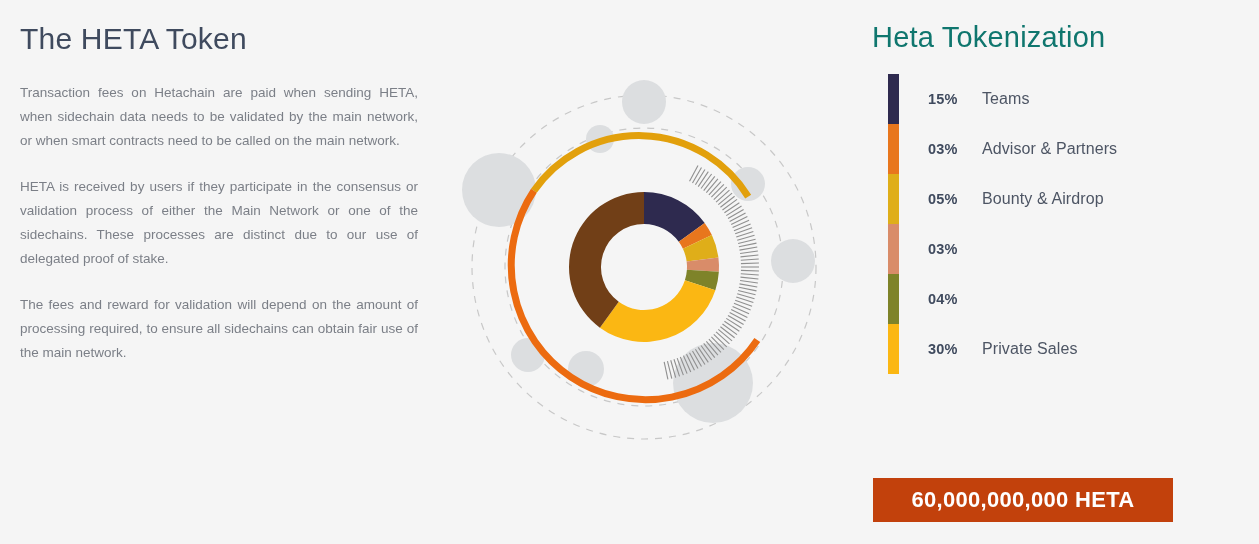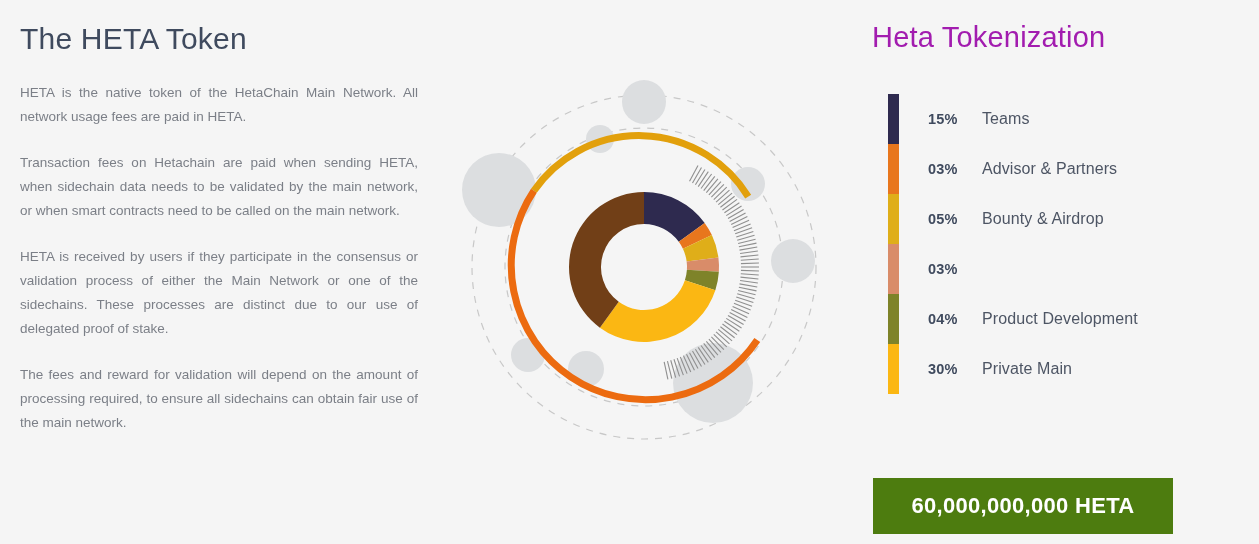--- a/index.html
+++ b/index.html
@@ -59,23 +59,23 @@
   
   .right-col {
     position: absolute;
     left: 872px;
     top: 22px;
     width: 370px;
   }
   .right-title {
     font-size: 29px;
     font-weight: 400;
-    color: #a21caf;
+    color: #0f766e;
     letter-spacing: 0.2px;
-    margin: 0 0 40px 0;
+    margin: 0 0 20px 0;
     line-height: 1.1;
   }
   .legend {
     position: relative;
     margin: 16px;
     padding: 0;
     list-style: none;
   }
   .legend-row {
     display: flex;
@@ -103,41 +103,40 @@
     color: #4d5564;
     padding-left: 15px;
     letter-spacing: 0.1px;
   }
 
   .total-banner {
     position: absolute;
     left: 873px;
     top: 478px;
     width: 300px;
-    height: 56px;
-    background: #4d7c0f;
+    height: 44px;
+    background: #c2410c;
     display: flex;
     align-items: center;
     justify-content: center;
   }
   .total-banner-text {
     color: #ffffff;
     font-size: 22px;
     font-weight: bold;
     letter-spacing: 0.3px;
   }
 </style>
 </head>
 <body>
 
 <div class="page">
 
   <div class="left-col">
     <h1 class="page-title">The HETA Token</h1>
-    <p class="body-par">HETA is the native token of the HetaChain Main Network. All network usage fees are paid in HETA.</p>
     <p class="body-par">Transaction fees on Hetachain are paid when sending HETA, when sidechain data needs to be validated by the main network, or when smart contracts need to be called on the main network.</p>
     <p class="body-par">HETA is received by users if they participate in the consensus or validation process of either the Main Network or one of the sidechains. These processes are distinct due to our use of delegated proof of stake.</p>
     <p class="body-par">The fees and reward for validation will depend on the amount of processing required, to ensure all sidechains can obtain fair use of the main network.</p>
   </div>
 
   <div class="chart-wrap">
     <svg width="380" height="380" viewBox="0 0 380 380">
 
       <circle cx="189" cy="189" r="172" fill="none" stroke="#c8c8c8" stroke-width="1.2" stroke-dasharray="7 7"></circle>
       <circle cx="189" cy="189" r="139" fill="none" stroke="#c8c8c8" stroke-width="1.2" stroke-dasharray="7 7"></circle>
@@ -260,26 +259,25 @@
           <span class="legend-pct">05%</span>
           <span class="legend-label">Bounty &amp; Airdrop</span>
         </li>
         <li class="legend-row">
           <span class="legend-swatch" style="background: rgb(217, 140, 105);"></span>
           <span class="legend-pct">03%</span>
         </li>
         <li class="legend-row">
           <span class="legend-swatch" style="background: rgb(126, 131, 41);"></span>
           <span class="legend-pct">04%</span>
-          <span class="legend-label">Product Development</span>
         </li>
         <li class="legend-row">
           <span class="legend-swatch" style="background: rgb(251, 183, 19);"></span>
           <span class="legend-pct">30%</span>
-          <span class="legend-label">Private Main</span>
+          <span class="legend-label">Private Sales</span>
         </li>
       </ul>
   </div>
 
   <div class="total-banner">
     <span class="total-banner-text">60,000,000,000 HETA</span>
   </div>
 
 </div>
 

